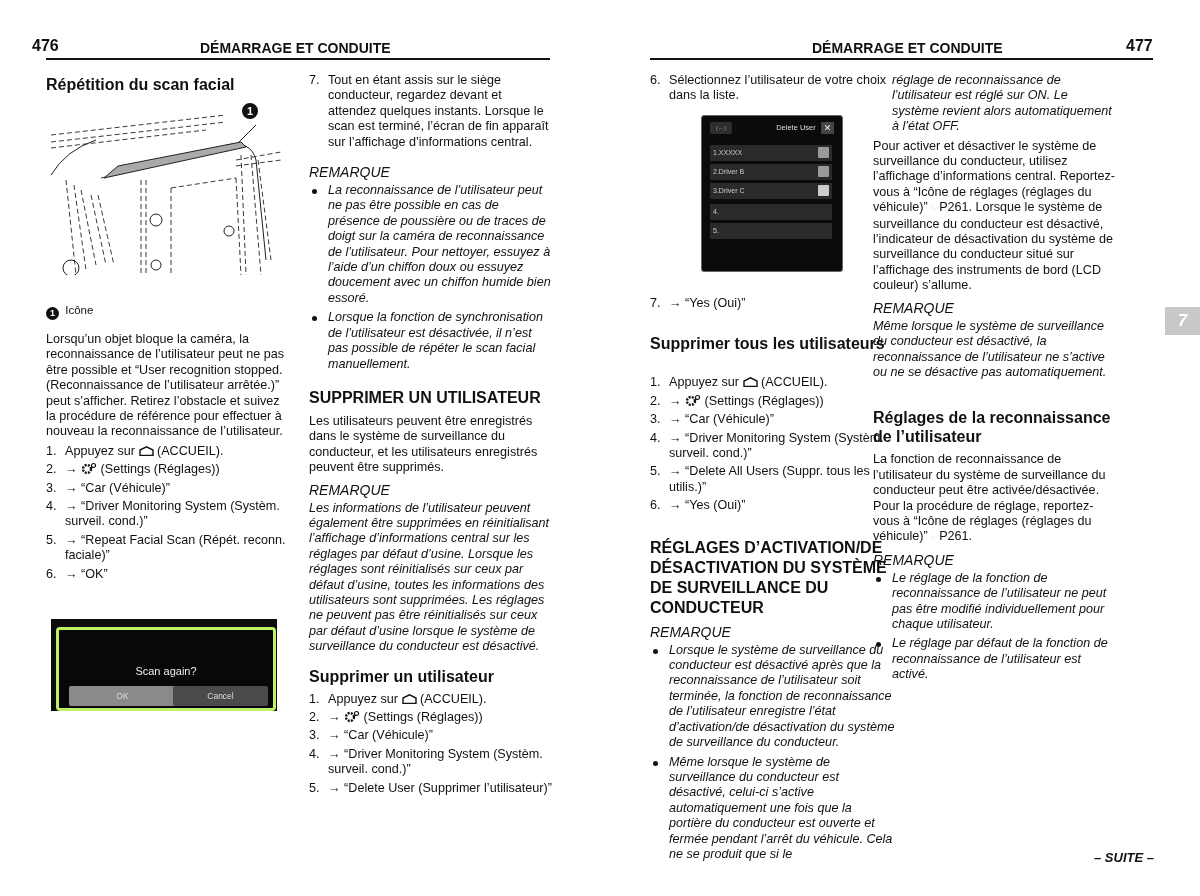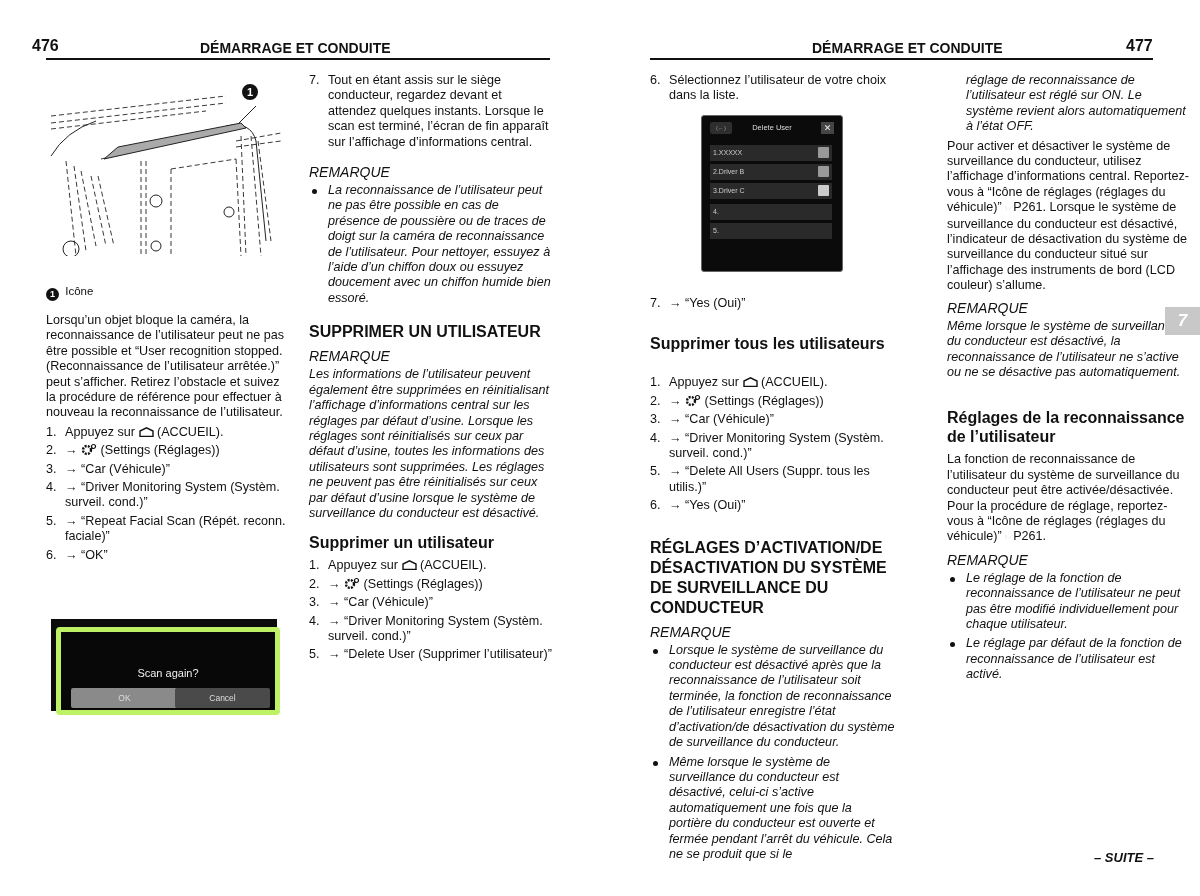--- a/index.html
+++ b/index.html
@@ -20,47 +20,48 @@
   ul.bul{list-style:none;margin:0;padding:0;}
   ul.bul li{position:relative;padding-left:19px;margin-bottom:4px;font-style:italic;}
   ul.bul li:before{content:"";position:absolute;left:3px;top:6px;width:5px;height:5px;border-radius:50%;background:#111;}
   .home-icon{display:inline-block;width:15px;height:10px;vertical-align:-1px;}
   .gear-icon{display:inline-block;width:16px;height:13px;vertical-align:-2px;}
   .ref-icon{font-size:9px;color:#777;}
   .callout{display:inline-block;width:13px;height:13px;border-radius:50%;background:#111;color:#fff;font-size:9px;line-height:13px;text-align:center;font-weight:bold;vertical-align:-2px;margin-right:3px;}
   
   .scr{background:#0b0b0b;color:#ddd;}
   .scan-dialog{left:51px;top:619px;width:226px;height:92px;}
-  .scan-inner{position:absolute;left:5px;top:8px;width:214px;height:78px;border:5px solid #bef264;border-radius:4px;background:#080808;}
+  .scan-inner{position:absolute;left:5px;top:8px;width:214px;height:78px;border:3px solid #bef264;border-radius:4px;background:#080808;}
   .scan-title{position:absolute;top:34px;width:100%;text-align:center;font-size:11px;color:#eee;}
   .btn{position:absolute;top:56px;height:20px;line-height:20px;text-align:center;font-size:8.5px;color:#ddd;border-radius:2px;}
   .ok-btn{left:10px;width:107px;background:#8a8a8a;}
   .cancel-btn{left:114px;width:95px;background:#4a4a4a;}
   .del-screen{left:701px;top:115px;width:140px;height:155px;border:1px solid #666;border-radius:3px;}
   .del-head{position:absolute;top:6px;left:0;width:100%;height:14px;}
   .back-btn{position:absolute;left:8px;top:0;width:22px;height:12px;background:#2e2e2e;border-radius:2px;font-size:6px;color:#999;line-height:12px;text-align:center;}
-  .del-title{position:absolute;left:0;width:100%;text-align:center;font-size:7.5px;color:#ddd;line-height:12px;}
+  .del-title{position:absolute;left:0;width:100%;text-align:center;font-size:7.5px;color:#ddd;line-height:12px;padding-left:24px;}
   .close-btn{position:absolute;right:8px;top:0;width:13px;height:12px;background:#444;color:#eee;font-size:9px;text-align:center;line-height:12px;}
   .urow{position:absolute;left:8px;width:122px;height:16px;background:#2a2a2a;font-size:7px;color:#ccc;line-height:16px;padding-left:3px;box-sizing:border-box;}
   .uicon{position:absolute;right:3px;top:2px;width:11px;height:11px;background:#999;border-radius:1px;}
   .chapter-tab{left:1165px;top:307px;width:35px;height:28px;background:#c8c8c8;color:#fff;font-weight:bold;font-style:italic;font-size:17px;text-align:center;line-height:28px;}
   .suite{right:46px;top:850px;font-weight:bold;font-style:italic;font-size:13px;}
 </style>
 </head>
 <body>
 
 <div class="abs pnum" style="left:32px;">476</div>
 <div class="abs runhead" style="left:200px;">DÉMARRAGE ET CONDUITE</div>
 <div class="abs rule" style="left:46px;width:504px;"></div>
 
 <div class="abs runhead" style="left:812px;">DÉMARRAGE ET CONDUITE</div>
 <div class="abs pnum" style="left:1126px;text-align:center;">477</div>
 <div class="abs rule" style="left:650px;width:503px;"></div>
 
 <div class="col" style="left:46px;top:75px;width:245px;">
+  <h2 class="sub">Répétition du scan facial</h2>
 
   <div style="position:relative;width:245px;height:175px;margin-top:6px;">
     <svg width="245" height="175" viewBox="0 0 245 175">
       <g fill="none" stroke="#222" stroke-width="0.9" stroke-dasharray="5,3">
         <path d="M5 35 L180 15"></path>
           <path d="M5 42 L180 22"></path>
           <path d="M5 48 L160 30"></path>
         <path d="M190 60 L235 52"></path>
           <path d="M190 66 L235 60"></path>
         <path d="M55 78 L180 50"></path>
@@ -123,22 +124,24 @@
   </div>
 </div>
 
 <div class="col" style="left:309px;top:73px;width:243px;">
   <ol class="steps">
     <li><span class="n">7.</span><span>Tout en étant assis sur le siège conducteur, regardez devant et attendez quelques instants. Lorsque le scan est terminé, l’écran de fin apparaît sur l’affichage d’informations central.</span></li>
   </ol>
   <div class="rem" style="margin-top:14px;">REMARQUE</div>
   <ul class="bul">
     <li>La reconnaissance de l’utilisateur peut ne pas être possible en cas de présence de poussière ou de traces de doigt sur la caméra de reconnaissance de l’utilisateur. Pour nettoyer, essuyez à l’aide d’un chiffon doux ou essuyez doucement avec un chiffon humide bien essoré.</li>
+    <li>Lorsque la fonction de synchronisation de l’utilisateur est désactivée, il n’est pas possible de répéter le scan facial manuellement.</li>
   </ul>
   <h2 class="caps" style="margin-top:16px;">SUPPRIMER UN UTILISATEUR</h2>
+  <p>Les utilisateurs peuvent être enregistrés dans le système de surveillance du conducteur, et les utilisateurs enregistrés peuvent être supprimés.</p>
   <div class="rem">REMARQUE</div>
   <p class="it">Les informations de l’utilisateur peuvent également être supprimées en réinitialisant l’affichage d’informations central sur les réglages par défaut d’usine. Lorsque les réglages sont réinitialisés sur ceux par défaut d’usine, toutes les informations des utilisateurs sont supprimées. Les réglages ne peuvent pas être réinitialisés sur ceux par défaut d’usine lorsque le système de surveillance du conducteur est désactivé.</p>
   <h2 class="sub" style="margin-top:12px;">Supprimer un utilisateur</h2>
   <ol class="steps">
     <li><span class="n">1.</span><span>Appuyez sur</span> <svg class="home-icon" viewBox="0 0 15 10">
           <path d="M1 9.5 L1 4 L7.5 0.8 L14 4 L14 9.5 Z" fill="none" stroke="#111" stroke-width="1.4"></path>
         </svg> <span>(ACCUEIL).</span></li>
     <li><span class="n">2.</span><span>→</span> <svg class="gear-icon" viewBox="0 0 16 13">
           <circle cx="6" cy="7" r="4" fill="none" stroke="#111" stroke-width="2.4" stroke-dasharray="2,1.2"></circle>
           <circle cx="6" cy="7" r="1.5" fill="#fff"></circle>
@@ -189,21 +192,21 @@
     <li><span class="n">6.</span><span>→ “Yes (Oui)”</span></li>
   </ol>
   <h2 class="caps" style="margin-top:24px;">RÉGLAGES D’ACTIVATION/DE DÉSACTIVATION DU SYSTÈME DE SURVEILLANCE DU CONDUCTEUR</h2>
   <div class="rem">REMARQUE</div>
   <ul class="bul">
     <li>Lorsque le système de surveillance du conducteur est désactivé après que la reconnaissance de l’utilisateur soit terminée, la fonction de reconnaissance de l’utilisateur enregistre l’état d’activation/de désactivation du système de surveillance du conducteur.</li>
     <li>Même lorsque le système de surveillance du conducteur est désactivé, celui-ci s’active automatiquement une fois que la portière du conducteur est ouverte et fermée pendant l’arrêt du véhicule. Cela ne se produit que si le</li>
   </ul>
 </div>
 
-<div class="col" style="left:947px;top:73px;width:243px;">
+<div class="col" style="left:873px;top:73px;width:243px;">
   <p class="it" style="padding-left:19px;">réglage de reconnaissance de l’utilisateur est réglé sur ON. Le système revient alors automatiquement à l’état OFF.</p>
   <p><span>Pour activer et désactiver le système de surveillance du conducteur, utilisez l’affichage d’informations central. Reportez-vous à “Icône de réglages (réglages du véhicule)”</span> <span class="ref-icon">☞</span><span>P261</span><span>. Lorsque le système de surveillance du conducteur est désactivé, l’indicateur de désactivation du système de surveillance du conducteur situé sur l’affichage des instruments de bord (LCD couleur) s’allume.</span></p>
   <div class="rem">REMARQUE</div>
   <p class="it">Même lorsque le système de surveillance du conducteur est désactivé, la reconnaissance de l’utilisateur ne s’active ou ne se désactive pas automatiquement.</p>
   <h2 class="sub" style="margin-top:28px;">Réglages de la reconnaissance de l’utilisateur</h2>
   <p><span>La fonction de reconnaissance de l’utilisateur du système de surveillance du conducteur peut être activée/désactivée. Pour la procédure de réglage, reportez-vous à “Icône de réglages (réglages du véhicule)”</span> <span class="ref-icon">☞</span><span>P261</span><span>.</span></p>
   <div class="rem">REMARQUE</div>
   <ul class="bul">
     <li>Le réglage de la fonction de reconnaissance de l’utilisateur ne peut pas être modifié individuellement pour chaque utilisateur.</li>
     <li>Le réglage par défaut de la fonction de reconnaissance de l’utilisateur est activé.</li>

